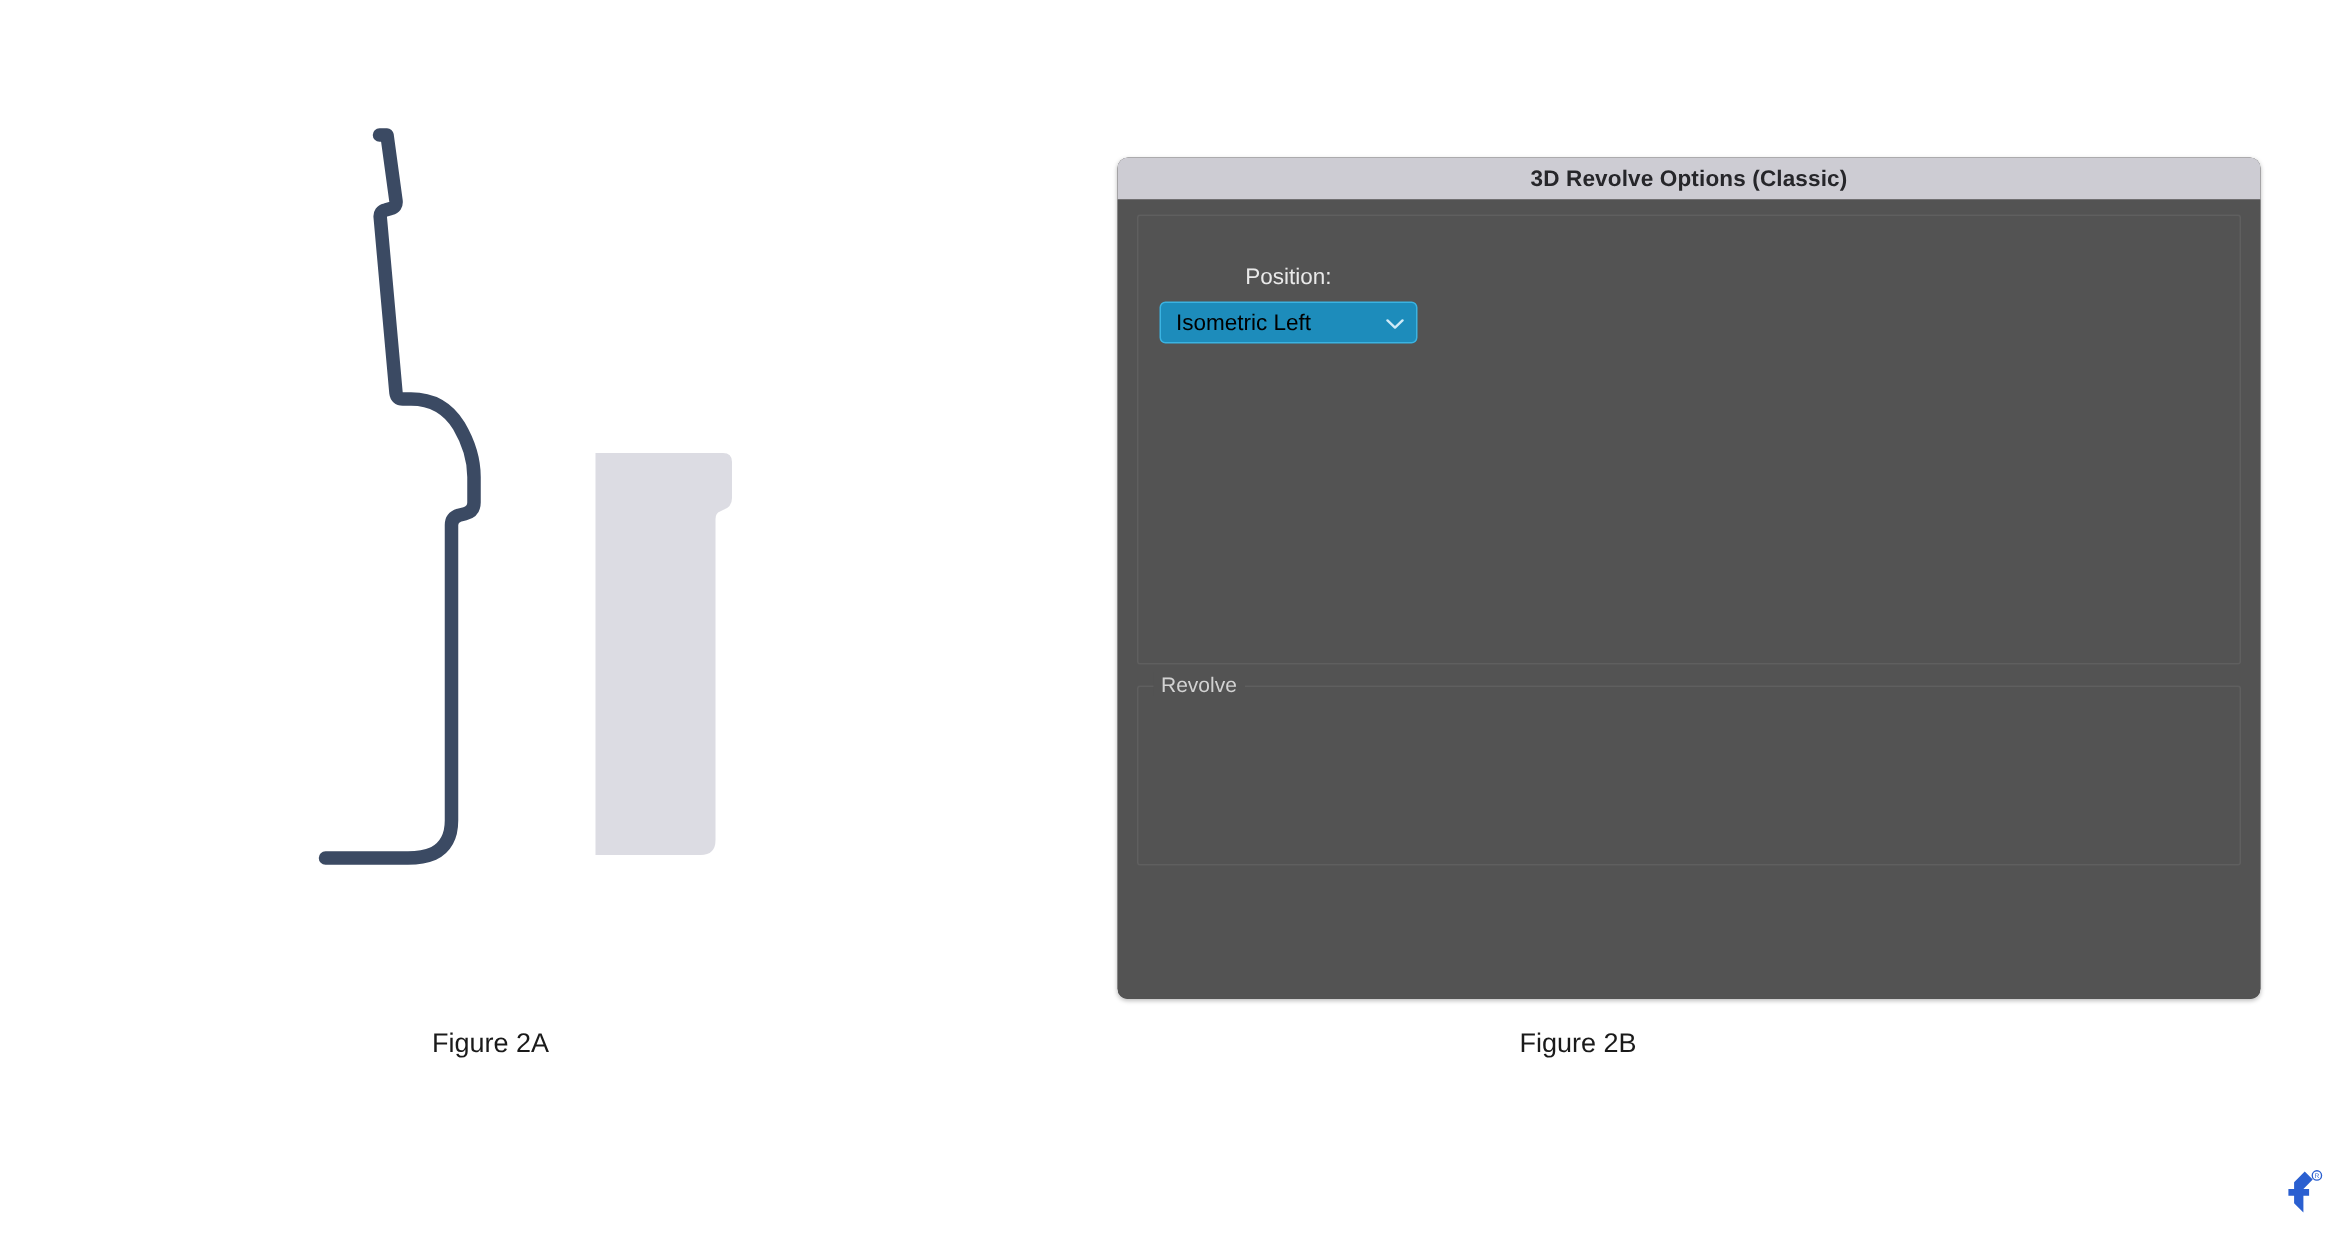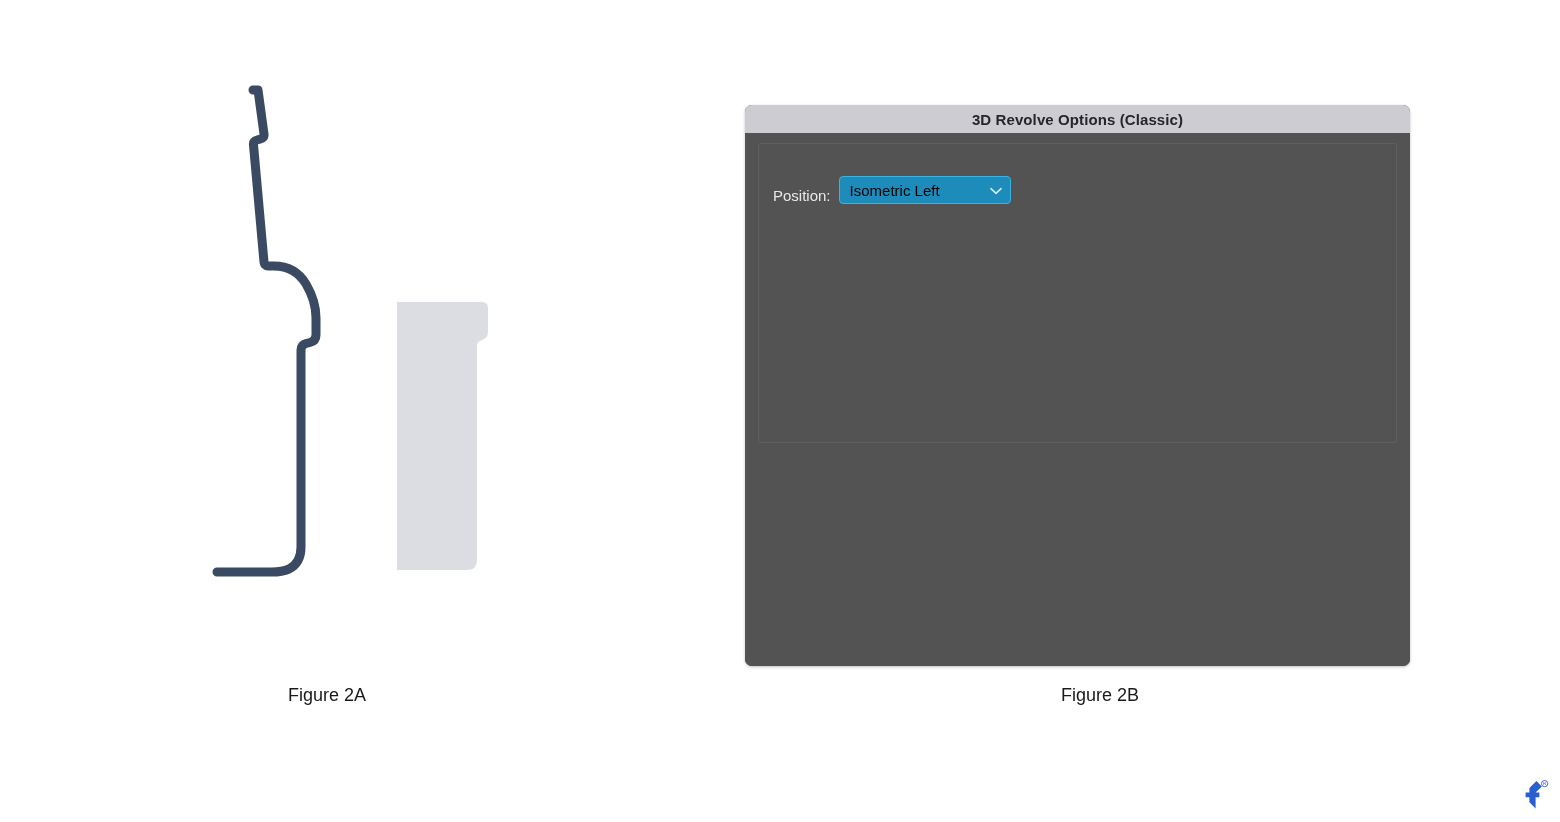--- a/index.html
+++ b/index.html
@@ -17,27 +17,27 @@
   #profile-svg { position:absolute; left:190px; top:70px; }
 
   .caption {
     position:absolute;
     font-size:18px;
     color:#1a1a1a;
     font-family:"Liberation Sans", sans-serif;
     white-space:nowrap;
   }
   #caption-2a { left:288px; top:685px; }
-  #caption-2b { left:1013px; top:685px;margin-left:48px; }
+  #caption-2b { left:1013px; top:685px; }
 
   
   #dialog {
     position:absolute;
     left:745px; top:105px;
-    width:665px; height:561px;
+    width:762px; height:561px;
     border-radius:7px;
     overflow:hidden;
     background:#535353;
     box-shadow:0 1px 3px rgba(0,0,0,.25);
   }
   #dialog-titlebar {
     height:28px;
     background:#cdccd3;
     display:flex; align-items:center; justify-content:center;
     color:#26262a;
@@ -65,21 +65,21 @@
     left:10px; top:-10px;
     background:#535353;
     padding:0 5px;
     color:#d2d2d2;
     font-size:14px;
   }
 
   .lbl { color:#e9e9e9; font-size:15px; font-family:"Liberation Sans", sans-serif; }
 
   
-  #position-row { position:absolute; left:28px; top:43px; display:flex; align-items:flex-end; gap:8px; }
+  #position-row { position:absolute; left:28px; top:43px; display:flex; align-items:center; gap:8px;flex-direction:column; }
   .select-blue {
     background:#1d8cbb;
     border:1px solid #3ab3e2;
     border-radius:4px;
     color:#000000;
     font-size:15px;
     height:28px;
     display:flex; align-items:center;
     padding:0 8px 0 10px;
     position:relative;
@@ -132,20 +132,23 @@
       <div class="select-blue" id="position-select">
         <span>Isometric Left</span>
         <span class="chev">
           <svg width="12" height="8" viewBox="0 0 12 8">
               <path d="M1 1.6 L6 6.4 L11 1.6" fill="none" stroke="#cfeaf7" stroke-width="1.6" stroke-linecap="round" stroke-linejoin="round"></path>
             </svg>
         </span>
       </div>
     </div>
 
+    <div id="revolve-group">
+      <span class="group-legend">Revolve</span>
+    </div>
 
   </div>
 </div>
 
 <div class="caption" id="caption-2b">Figure 2B</div>
 
 <div id="adobe-logo">
   <svg width="34" height="34" viewBox="0 0 34 34">
     <path fill="#2a5fd0" d="M20.5 3 L25.8 8.4 L19.6 14.6 L23.4 14.6 L23.4 19.2 L19.6 19.2 L19.6 30.4 L13.4 24.2 L13.4 19.2 L9.6 19.2 L9.6 14.6 L13.4 14.6 L13.4 10.1 Z"></path>
     <circle cx="28.6" cy="5.6" r="3.1" fill="none" stroke="#2a5fd0" stroke-width="0.9"></circle>

